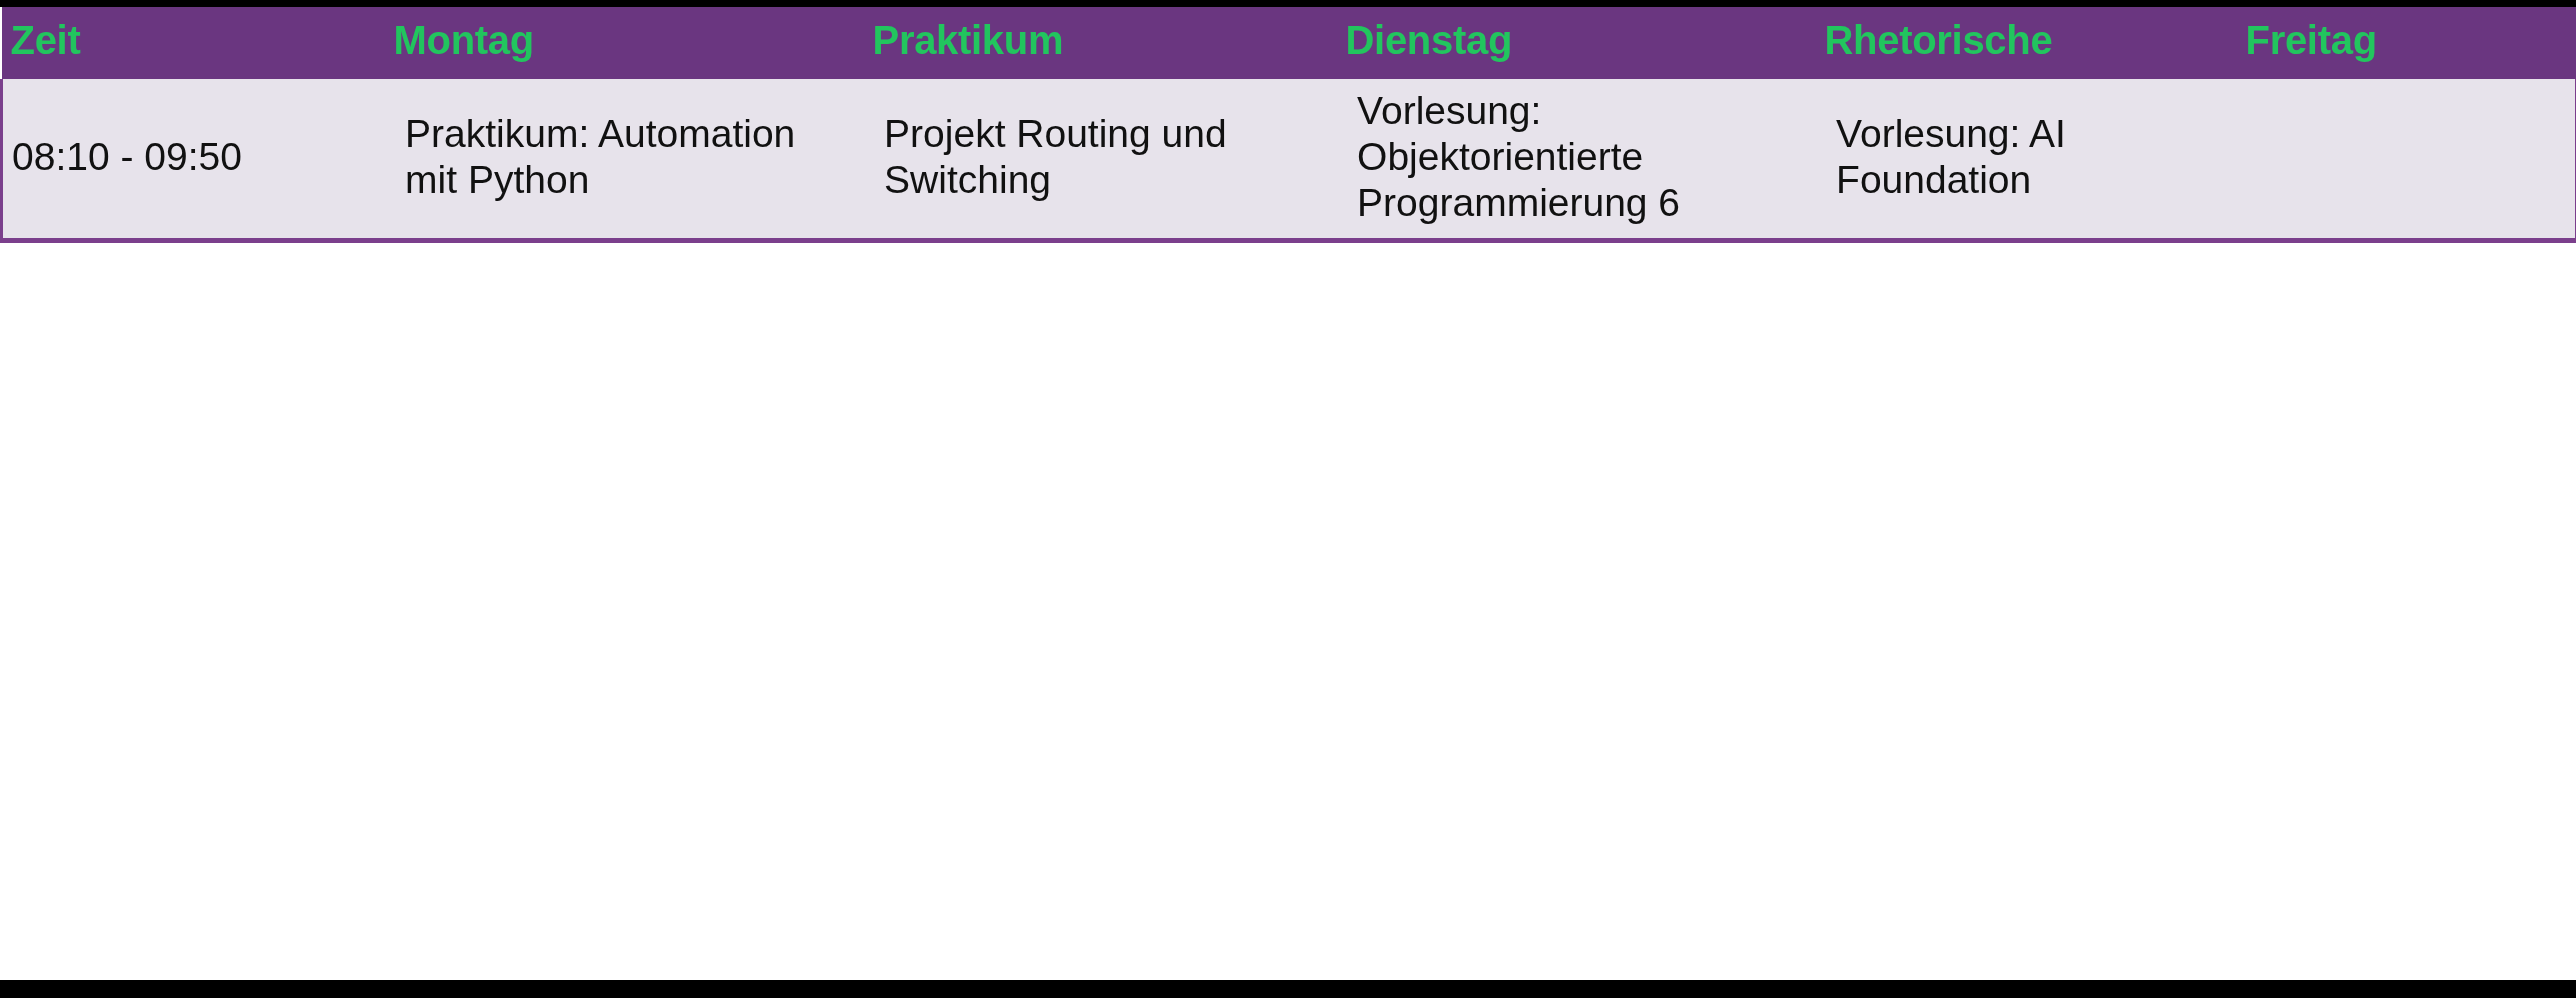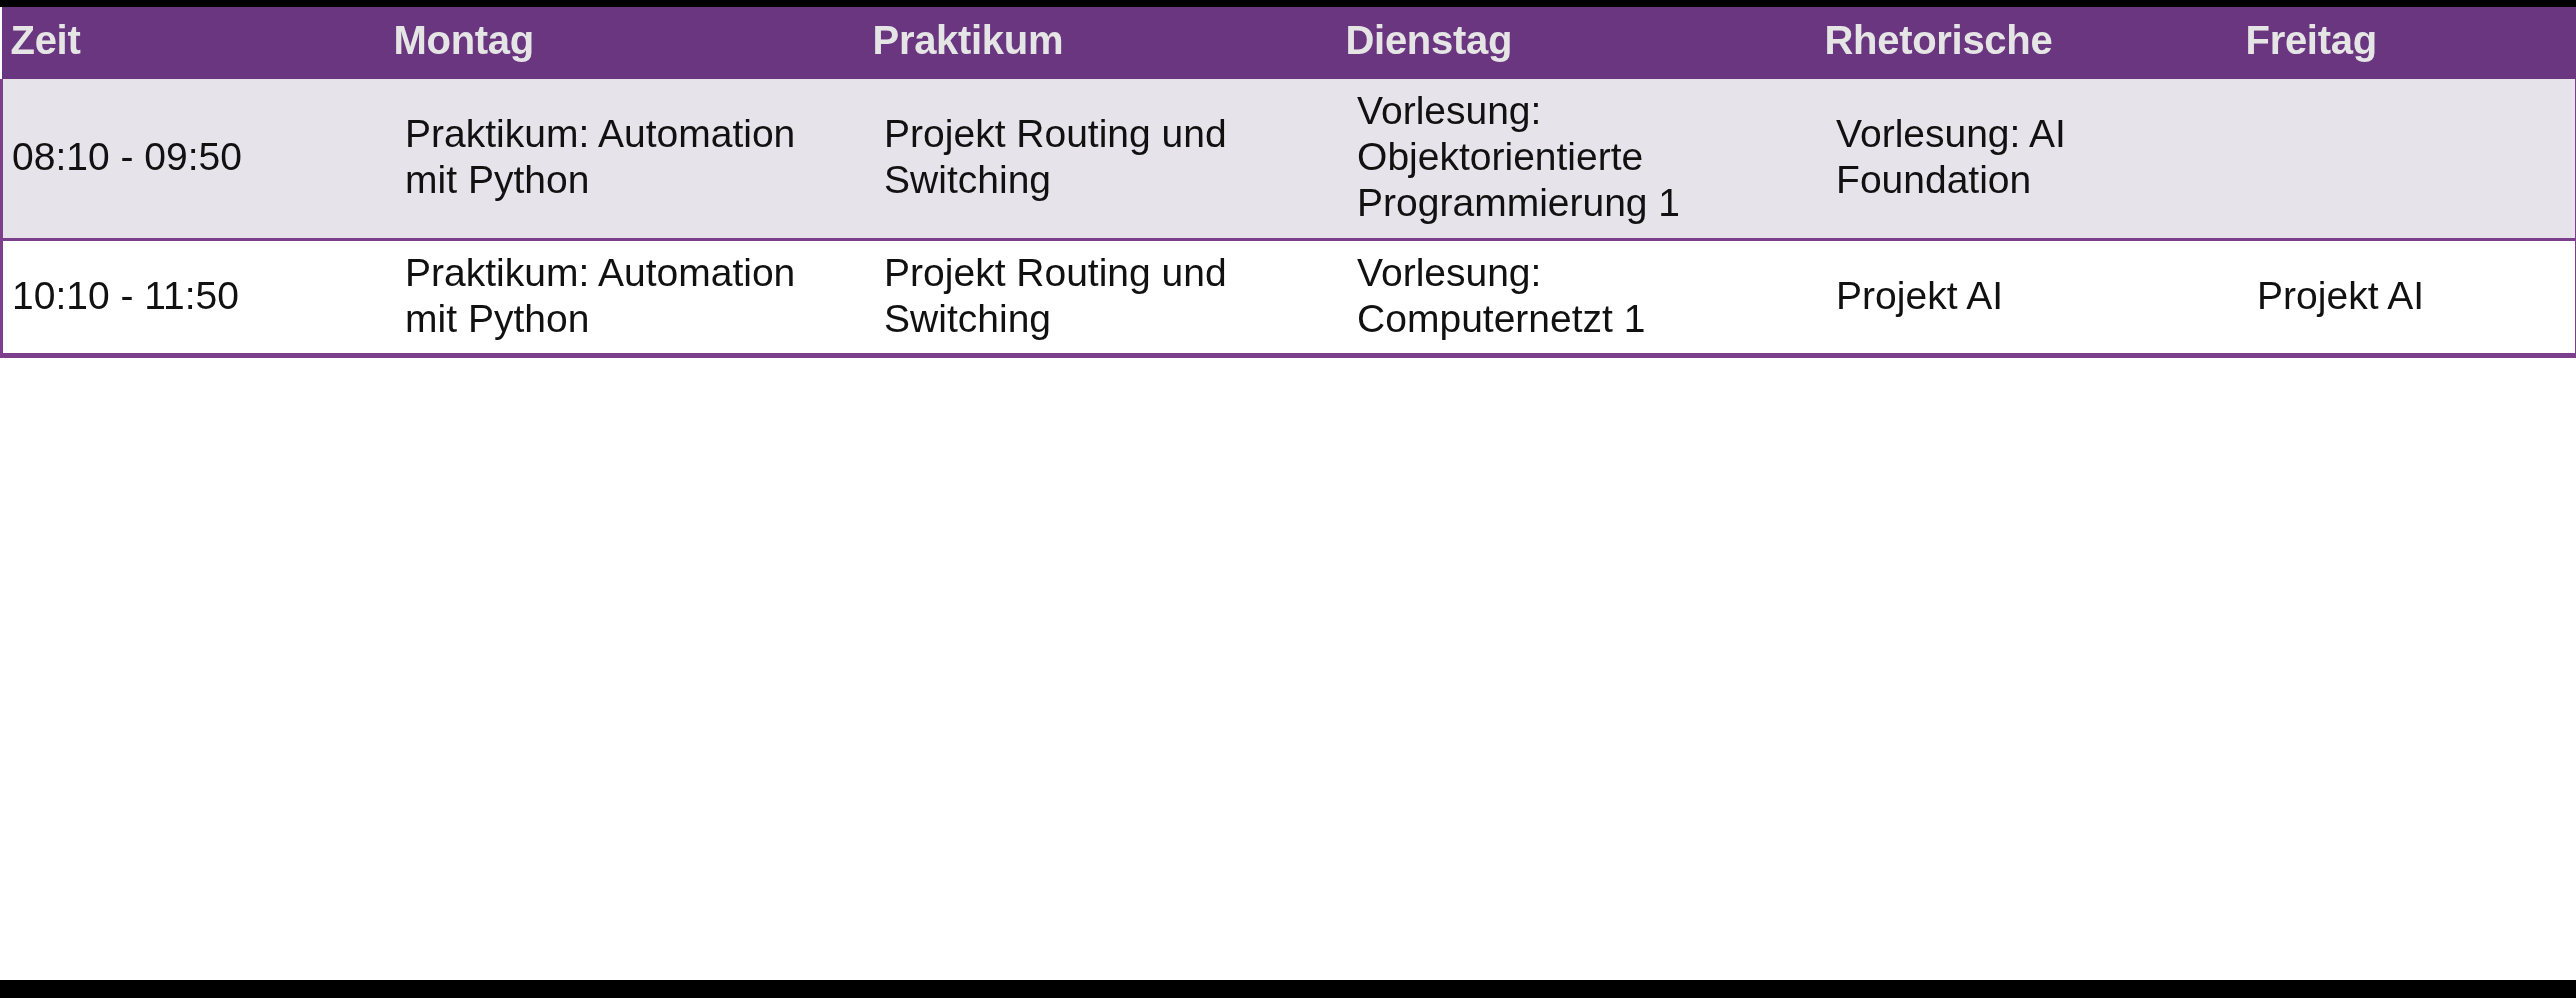--- a/index.html
+++ b/index.html
@@ -57,21 +57,21 @@
   col.c-zeit        { width: 392px; }
   col.c-montag      { width: 479px; }
   col.c-dienstag    { width: 473px; }
   col.c-mittwoch    { width: 479px; }
   col.c-donnerstag  { width: 421px; }
   col.c-freitag     { width: 331px; }
 
   
   thead th {
     background: #6A3680;
-    color: #e5e5e5;
+    color: #22c55e;
     font-size: 40px;
     font-weight: bold;
     text-align: left;
     vertical-align: middle;
     padding: 9px 0 14px 0;
     height: 72px;
     box-sizing: border-box;
     letter-spacing: -0.3px;
   }
   thead th.th-zeit { padding-left: 9px; }
@@ -141,33 +141,25 @@
           <th>Freitag</th>
         </tr>
       </thead>
 
       <tbody>
 
         <tr class="row-shaded">
           <td class="time-cell">08:10 - 09:50</td>
           <td>Praktikum: Automation mit Python</td>
           <td>Projekt Routing und Switching</td>
-          <td>Vorlesung: Objektorientierte Programmierung 1</td>
+          <td>Vorlesung: Objektorientierte Programmierung 6</td>
           <td>Vorlesung: AI Foundation</td>
           <td></td>
         </tr>
 
-        <tr class="row-plain">
-          <td class="time-cell">10:10 - 11:50</td>
-          <td>Praktikum: Automation mit Python</td>
-          <td>Projekt Routing und Switching</td>
-          <td>Vorlesung: Computernetzt 1</td>
-          <td>Projekt AI</td>
-          <td>Projekt AI</td>
-        </tr>
 
 
 
       </tbody>
     </table>
   </div>
 
   <div class="letterbox-bottom"></div>
 
 </div>

